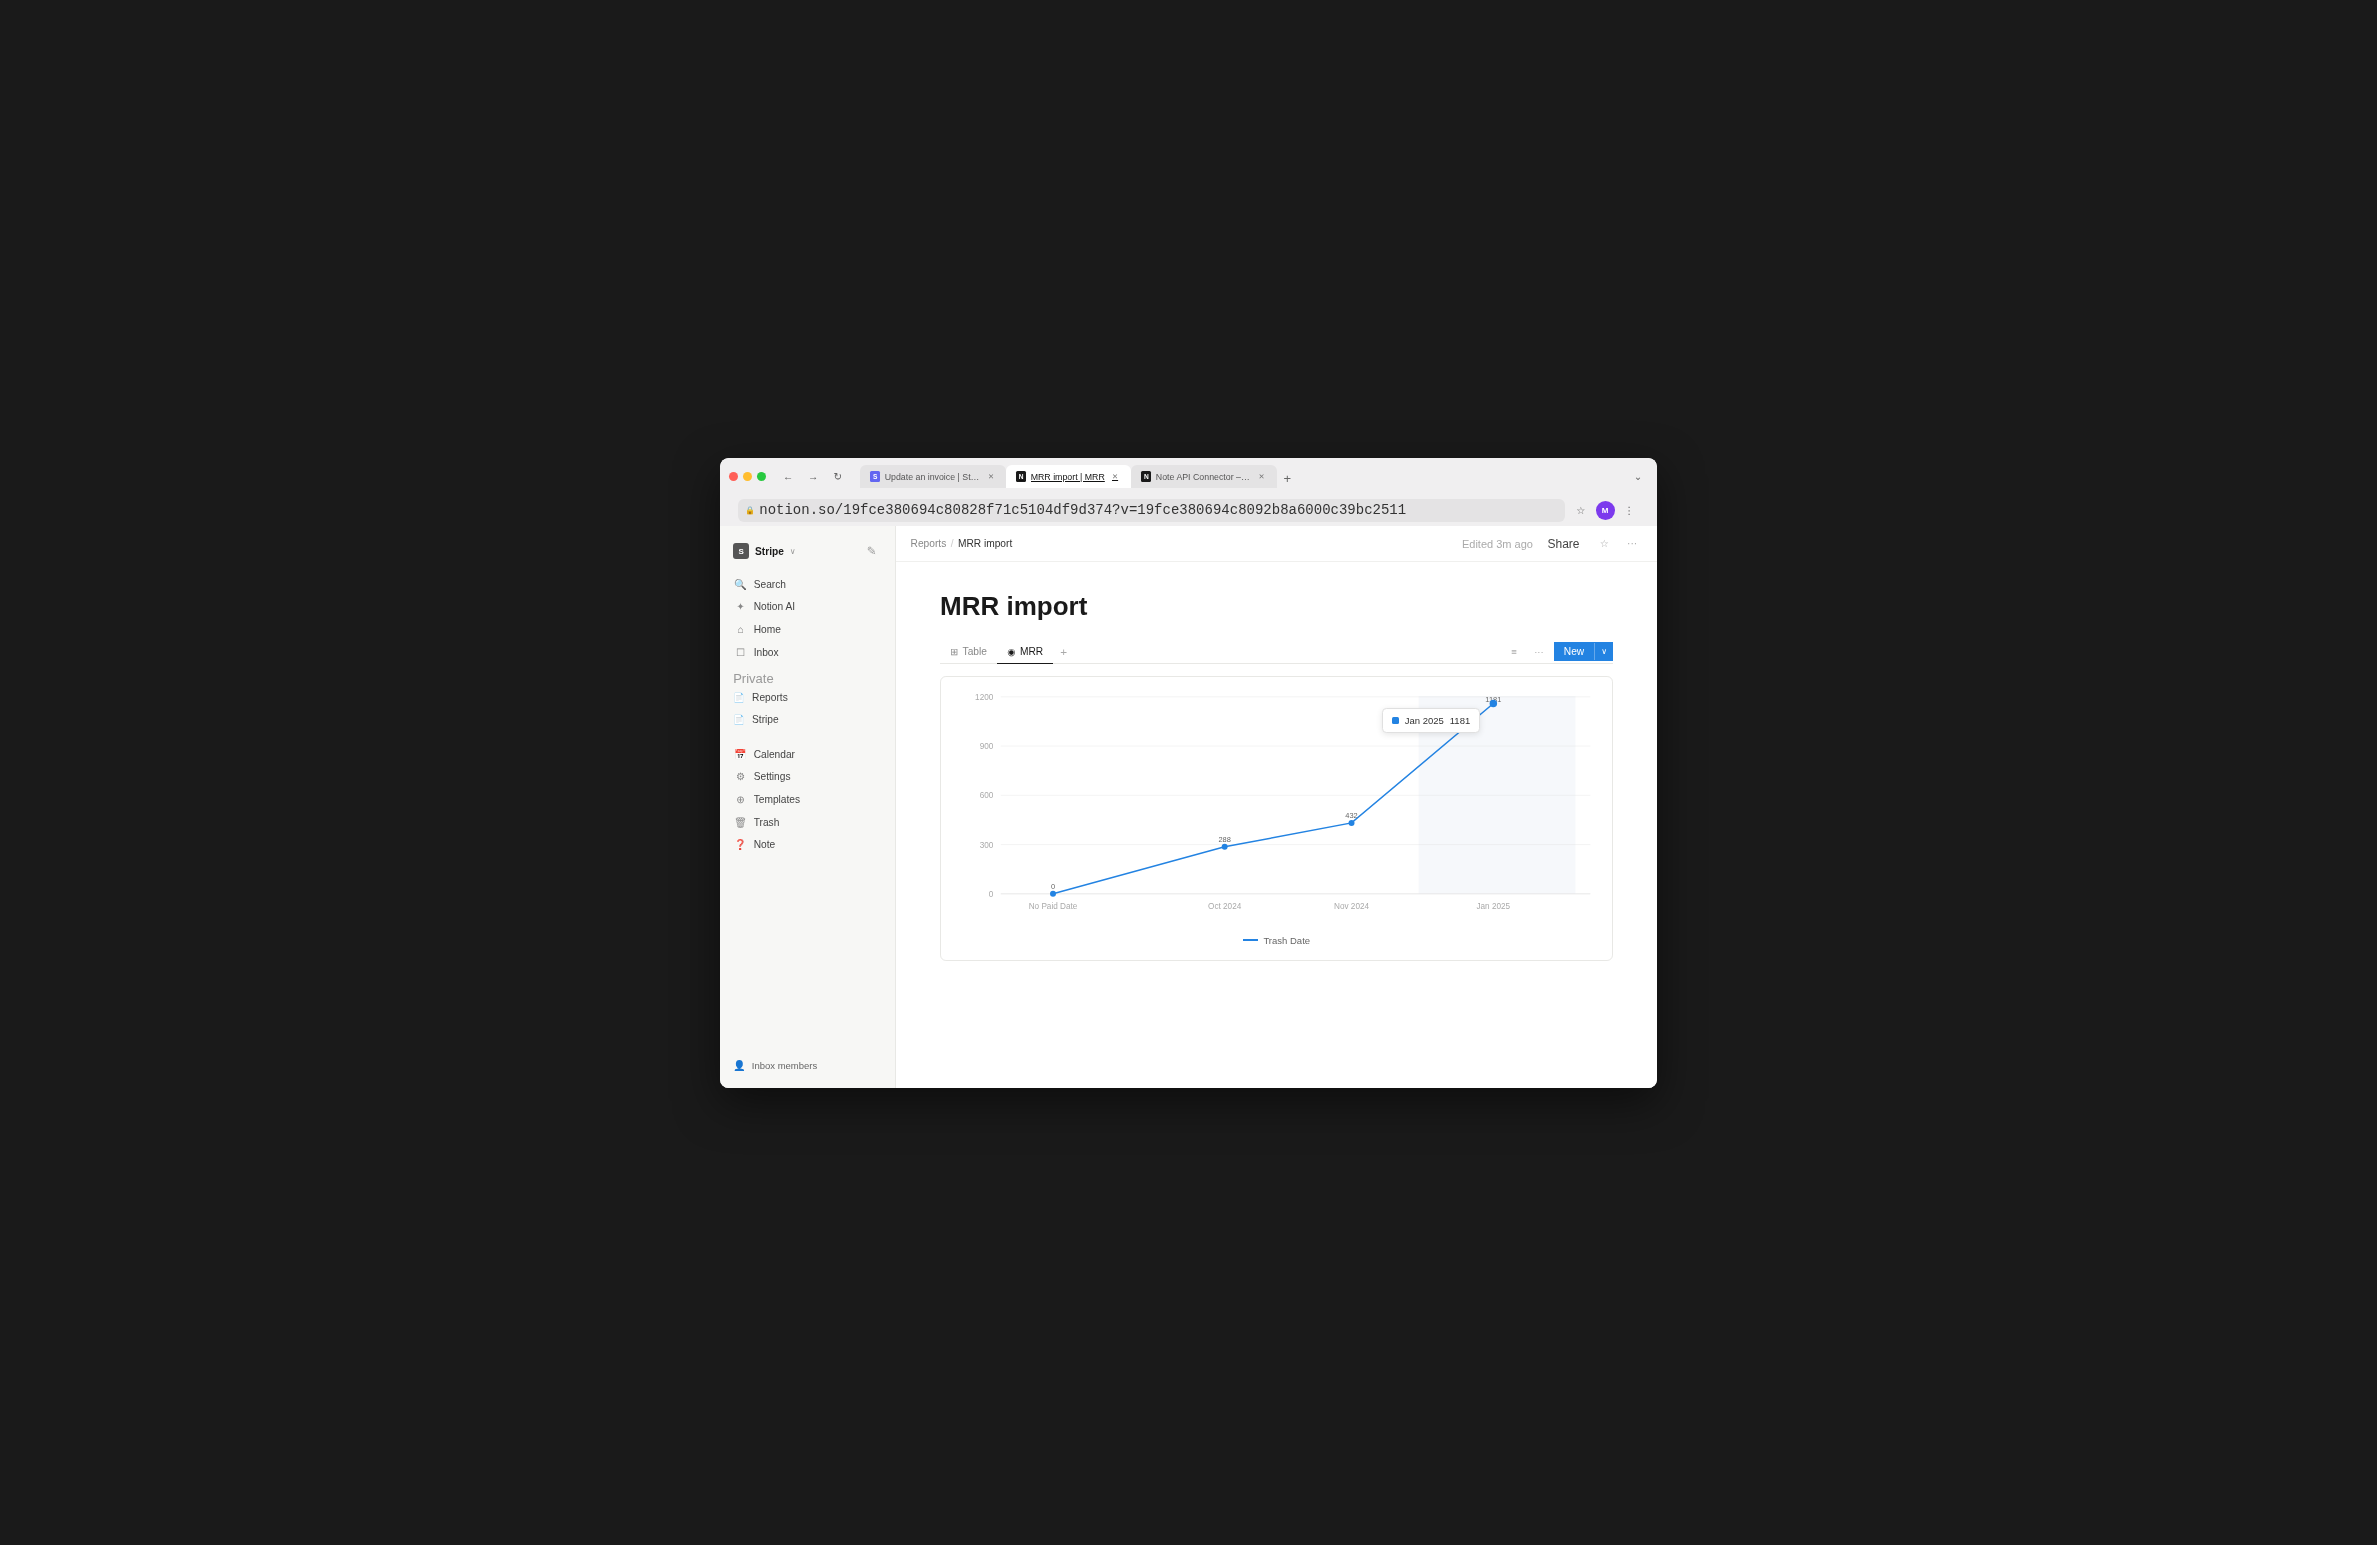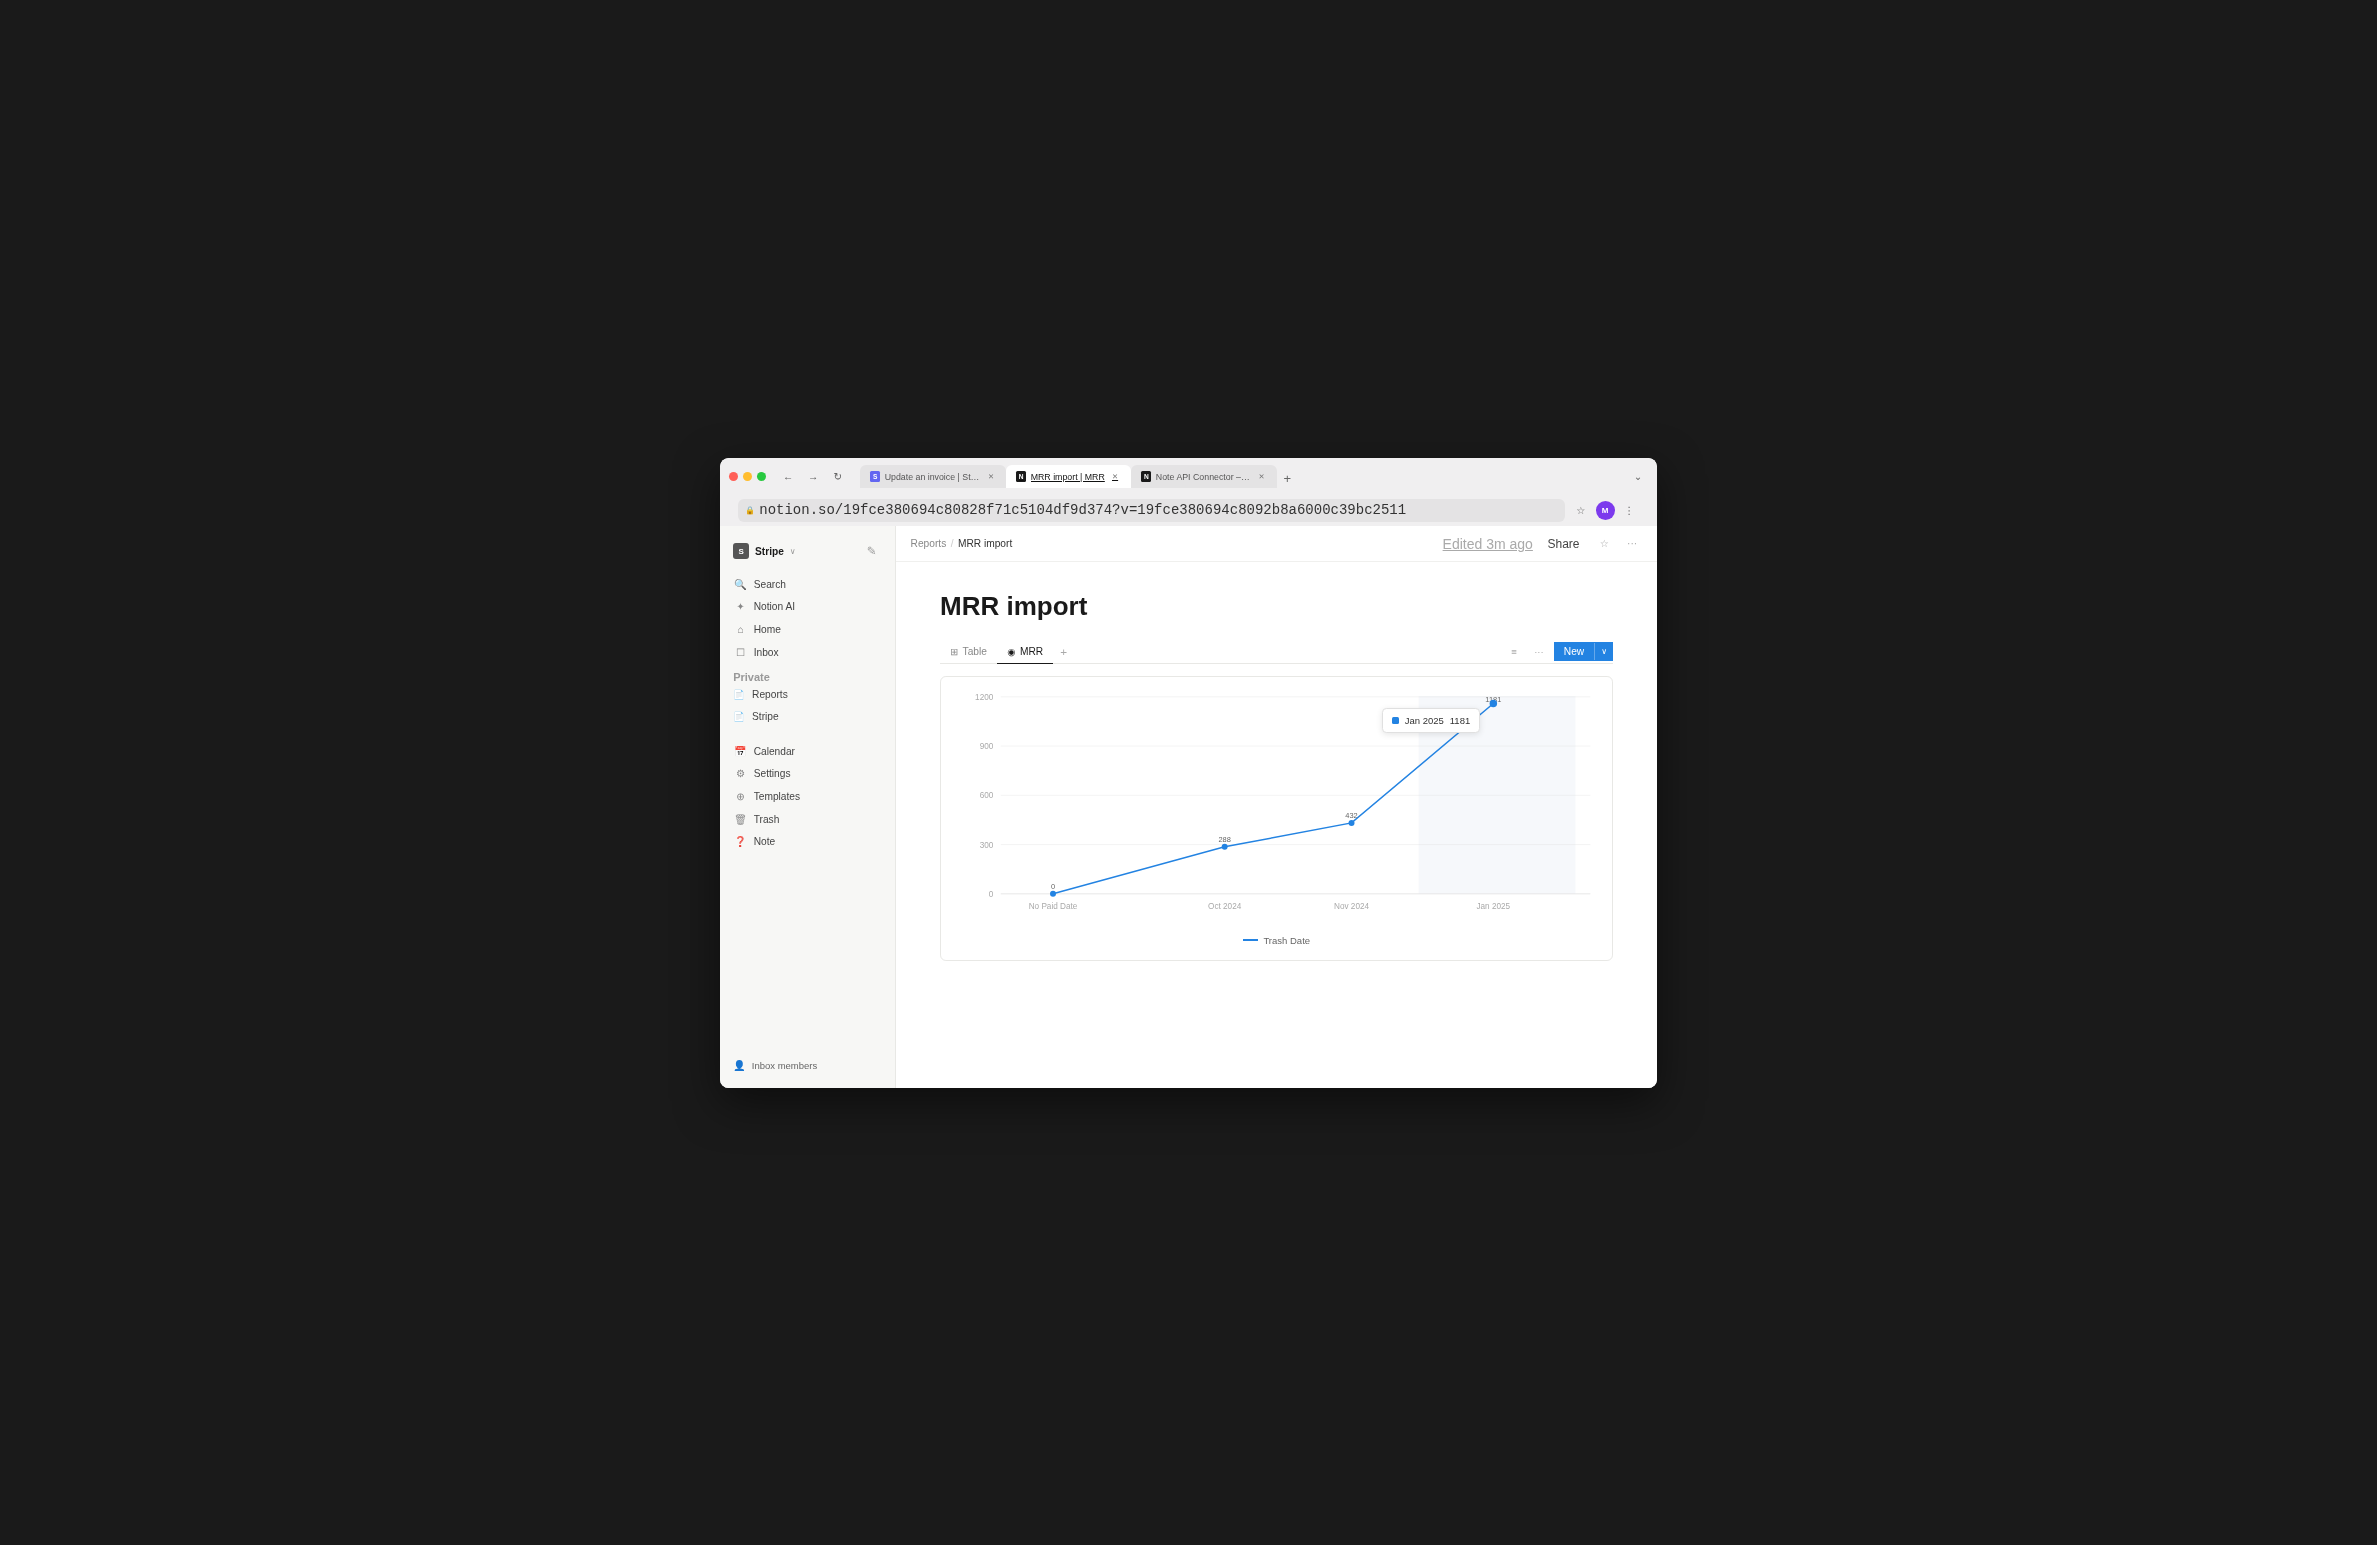--- a/index.html
+++ b/index.html
@@ -270,23 +270,23 @@
       width: 14.6px;
       height: 14.6px;
       display: flex;
       align-items: center;
       justify-content: center;
       color: #888;
       font-size: 10.2px;
       flex-shrink: 0;
     }
     .sidebar-section-label {
-      font-size: 11px;
+      font-size: 13px;
       color: #999;
-      font-weight: 700;
+      font-weight: 400;
       padding: 5.9px 5.9px 1.5px;
       margin: 0 7.3px;
     }
     .sidebar-page-item {
       display: flex;
       align-items: center;
       gap: 5.9px;
       padding: 3.7px 5.9px;
       border-radius: 4.4px;
       cursor: pointer;
@@ -342,23 +342,22 @@
       color: #888;
     }
     .breadcrumb-sep { color: #ccc; }
     .breadcrumb-current { color: #333; }
     .header-actions {
       display: flex;
       align-items: center;
       gap: 7.3px;
     }
     .edited-text {
-      font-size: 14px;
+      font-size: 11px;
       color: #aaa;
-      text-decoration: underline;
     }
     .share-btn {
       font-size: 12px;
       color: #444;
       padding: 2.9px 7.3px;
       border-radius: 3.7px;
       border: none;
       background: transparent;
       cursor: pointer;
       font-weight: 500;

